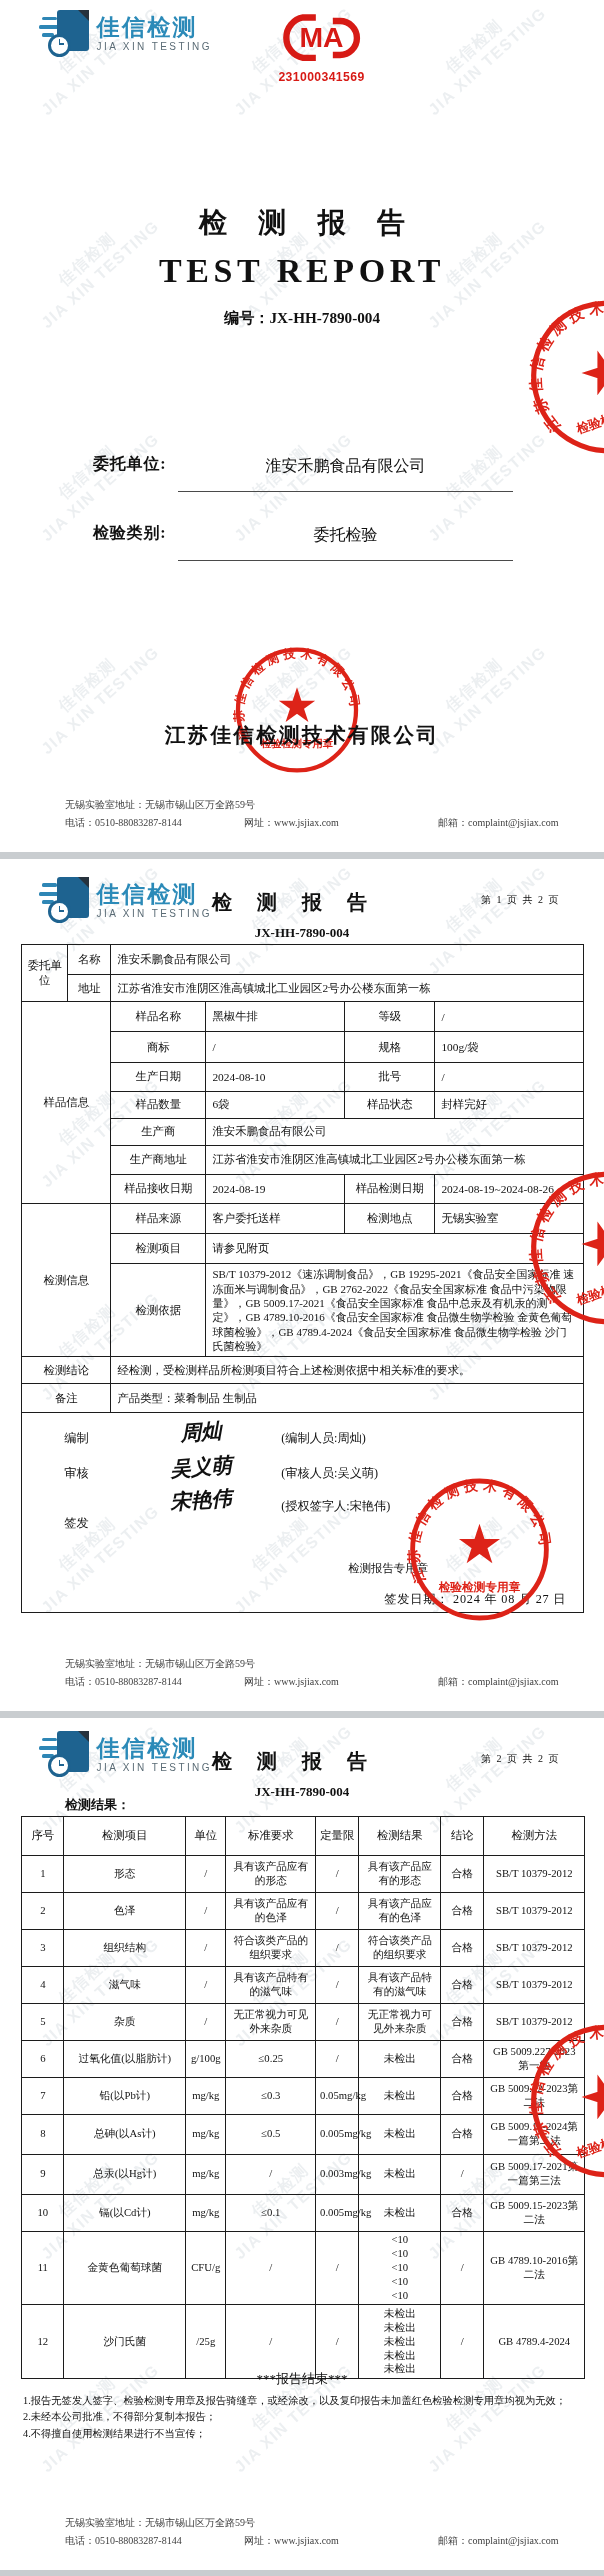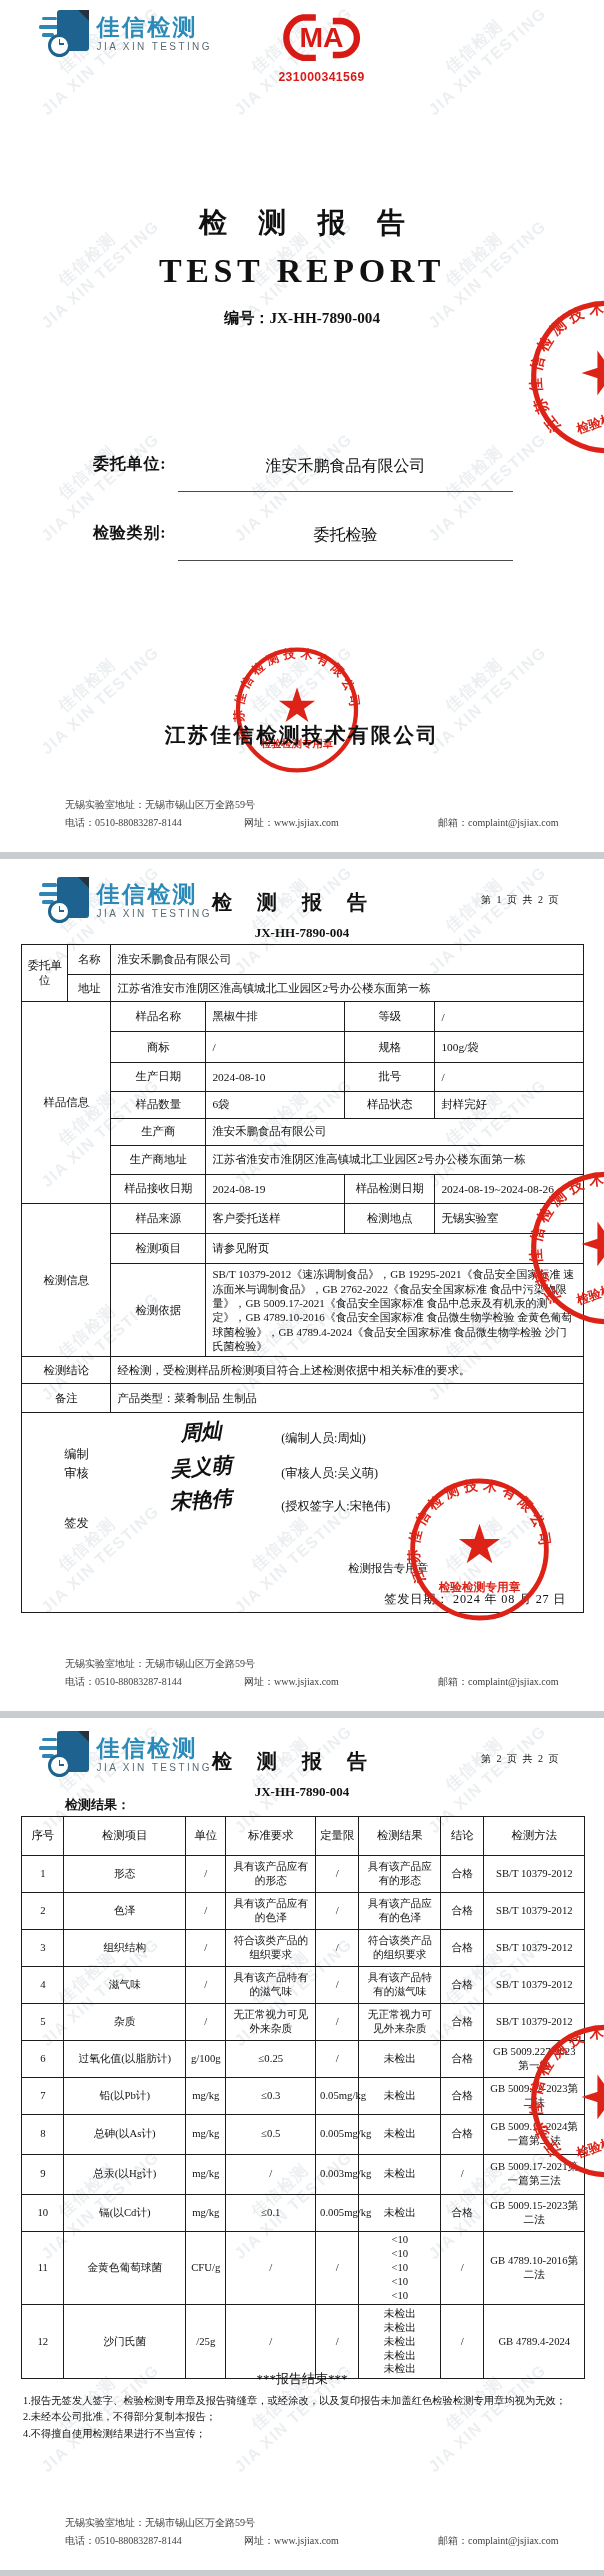--- a/index.html
+++ b/index.html
@@ -305,21 +305,21 @@
     <tr style="height:27px">
       <td colspan="2">检测结论</td>
       <td colspan="4" class="lft">经检测，受检测样品所检测项目符合上述检测依据中相关标准的要求。</td>
     </tr>
     <tr style="height:29px">
       <td colspan="2">备注</td>
       <td colspan="4" class="lft">产品类型：菜肴制品 生制品</td>
     </tr>
     <tr>
       <td colspan="6" class="sig-cell">
-        <span class="siglabel" style="top:33px">编制</span>
+        <span class="siglabel" style="top:17px">编制</span>
         <span class="sig" style="top:4.6px">周灿</span>
         <span class="signote" style="top:17px">(编制人员:周灿)</span>
         <span class="siglabel" style="top:52px">审核</span>
         <span class="sig" style="top:40px">吴义萌</span>
         <span class="signote" style="top:52px">(审核人员:吴义萌)</span>
         <span class="siglabel" style="top:102px">签发</span>
         <span class="sig" style="top:73px">宋艳伟</span>
         <span class="signote" style="top:85px">(授权签字人:宋艳伟)</span>
         <span class="stamp-caption">检测报告专用章</span>
         <div class="stamp-slot" style="left:385px; top:64px; width:145px; height:145px;"><svg viewBox="0 0 180 180" width="100%" height="100%" style="font-size:15px">

